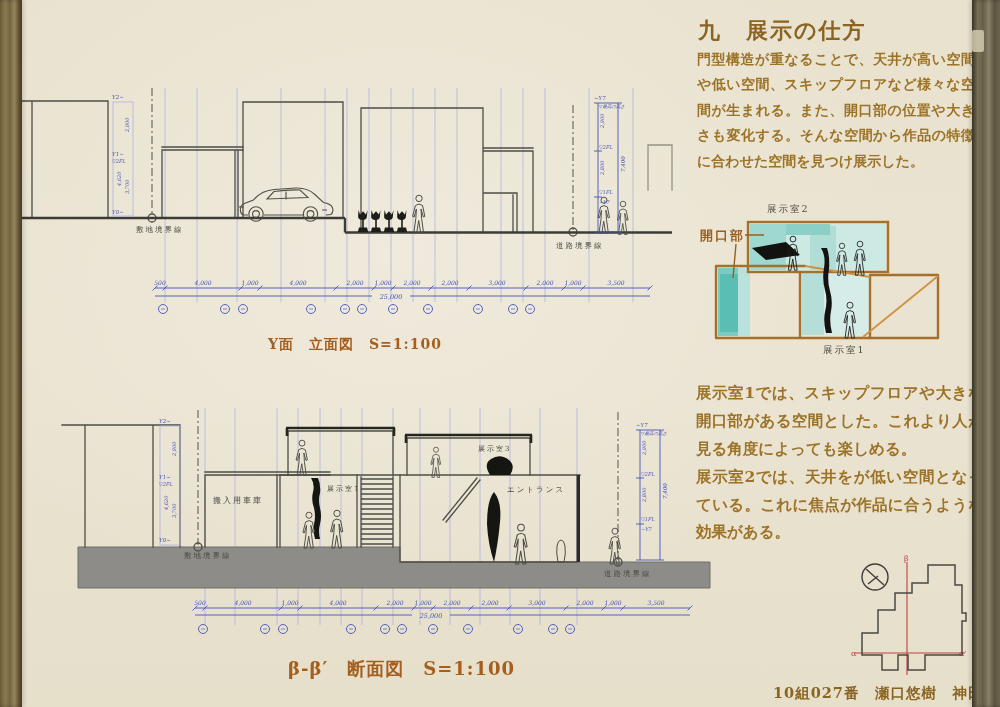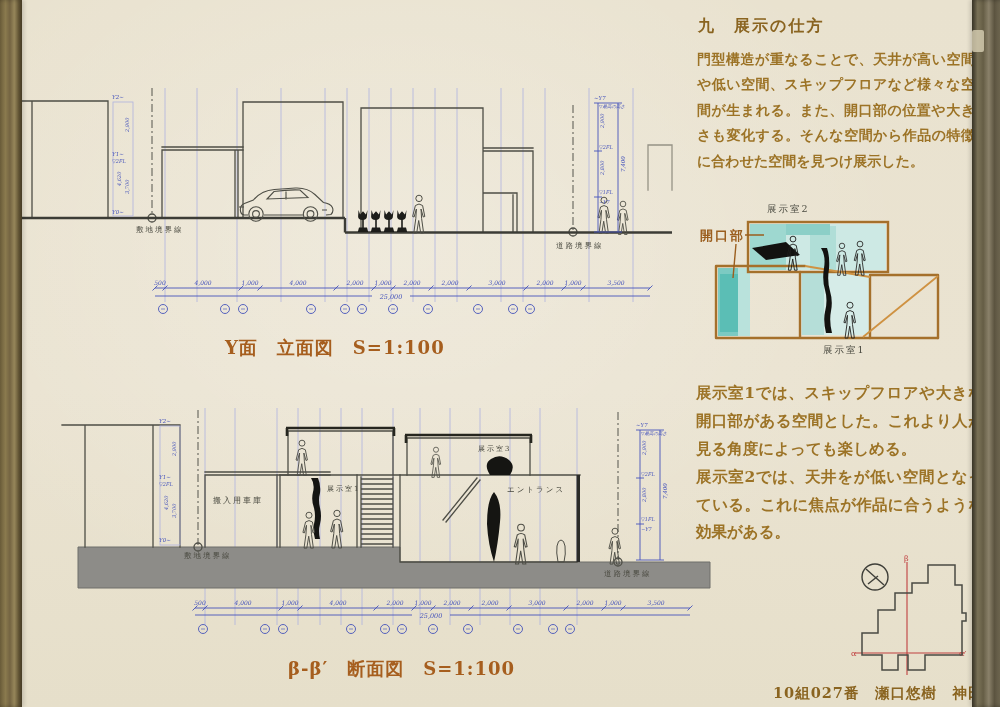--- a/index.html
+++ b/index.html
@@ -12,24 +12,24 @@
   }
   .wood{position:absolute;top:0;height:707px;}
   .wood.left{left:0;width:22px;
     background:linear-gradient(90deg,#6b5d3a,#8a7a4e 25%,#746442 45%,#96865a 65%,#6e5f3c 85%,#5c4f31);
     box-shadow:inset -3px 0 4px rgba(0,0,0,.25), 2px 0 4px rgba(0,0,0,.15);}
   .wood.right{left:972px;width:28px;
     background:linear-gradient(90deg,#4f4936,#7c7459 20%,#655d45 40%,#8a816a 60%,#5c5440 80%,#6e6650);
     box-shadow:inset 3px 0 4px rgba(0,0,0,.3), -2px 0 4px rgba(0,0,0,.15);}
   .wood .notch{position:absolute;left:0;top:30px;width:12px;height:22px;background:#d8cfb4;opacity:.8;border-radius:2px;}
   .txt{position:absolute;}
-  .title{left:698px;top:16px;font-size:16px;color:#8a6420;font-weight:600;letter-spacing:2px;}
+  .title{left:698px;top:16px;font-size:22px;color:#8a6420;font-weight:600;letter-spacing:2px;}
   .intro{left:697px;top:47px;width:278px;font-size:14px;line-height:1.82;color:#9c7326;font-weight:600;text-align:justify;}
   .disc{left:696px;top:379px;width:288px;font-size:15.5px;line-height:1.8;color:#9c7326;font-weight:600;text-align:justify;}
-  .cap1{left:225px;top:336px;width:260px;font-size:18px;color:#a65e1e;font-weight:600;letter-spacing:1px;}
+  .cap1{left:225px;top:336px;width:260px;text-align:center;font-size:14px;color:#a65e1e;font-weight:600;letter-spacing:1px;}
   .cap2{left:245px;top:657px;width:270px;text-align:right;font-size:18px;color:#a65e1e;font-weight:600;letter-spacing:1px;}
   .credit{left:773px;top:684px;font-size:14.5px;color:#8a6420;font-weight:600;letter-spacing:1px;}
   svg{position:absolute;overflow:visible;}
   svg text{font-family:"DejaVu Serif","Liberation Serif",serif;}
   .dln{stroke:#4e4e46;stroke-width:1.3;fill:none;stroke-linecap:square;}
   .thick{stroke:#3c3c36;stroke-width:2.4;fill:none;}
   .roof{stroke:#26261f;stroke-width:2.6;fill:none;}
   .bguide{stroke:#aeb2df;stroke-width:.8;fill:none;}
   .bink{stroke:#4553bb;stroke-width:.9;fill:none;}
   .ddot{stroke:#55554d;stroke-width:1;fill:none;stroke-dasharray:8 3 2 3;}

